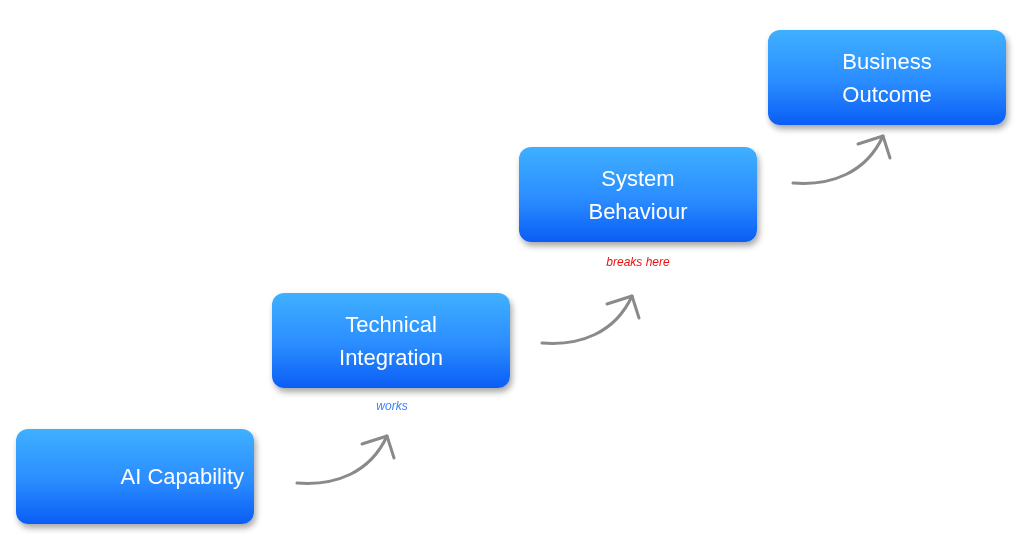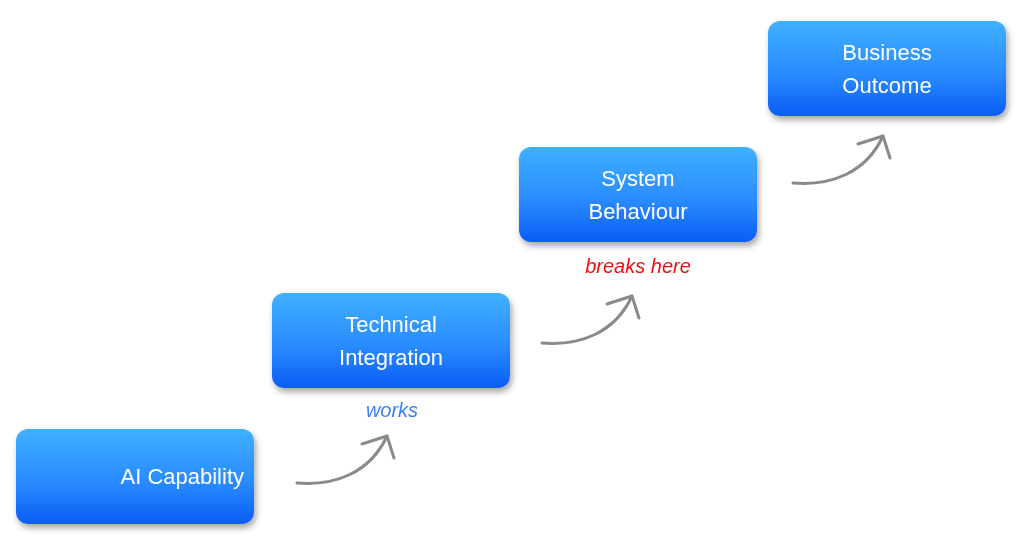--- a/index.html
+++ b/index.html
@@ -24,25 +24,25 @@
     color: #ffffff;
     font-size: 22px;
     line-height: 33px;
     box-sizing: border-box;
     padding: 0 10px;
   }
   .step .label { white-space: pre-line; }
   #step-0 { left: 16px;  top: 429px; justify-content: flex-end; }
   #step-1 { left: 272px; top: 293px; }
   #step-2 { left: 519px; top: 147px; }
-  #step-3 { left: 768px; top: 21px; text-align: center; }
+  #step-3 { left: 768px; top: 30px; text-align: center; }
   .note {
     position: absolute;
     font-style: italic;
-    font-size: 20px;
+    font-size: 12px;
     text-align: center;
     width: 200px;
   }
   #note-works { left: 292px; top: 399px; }
   #note-breaks { left: 538px; top: 255px; }
   svg.arrow {
     position: absolute;
     overflow: visible;
   }
 </style>

